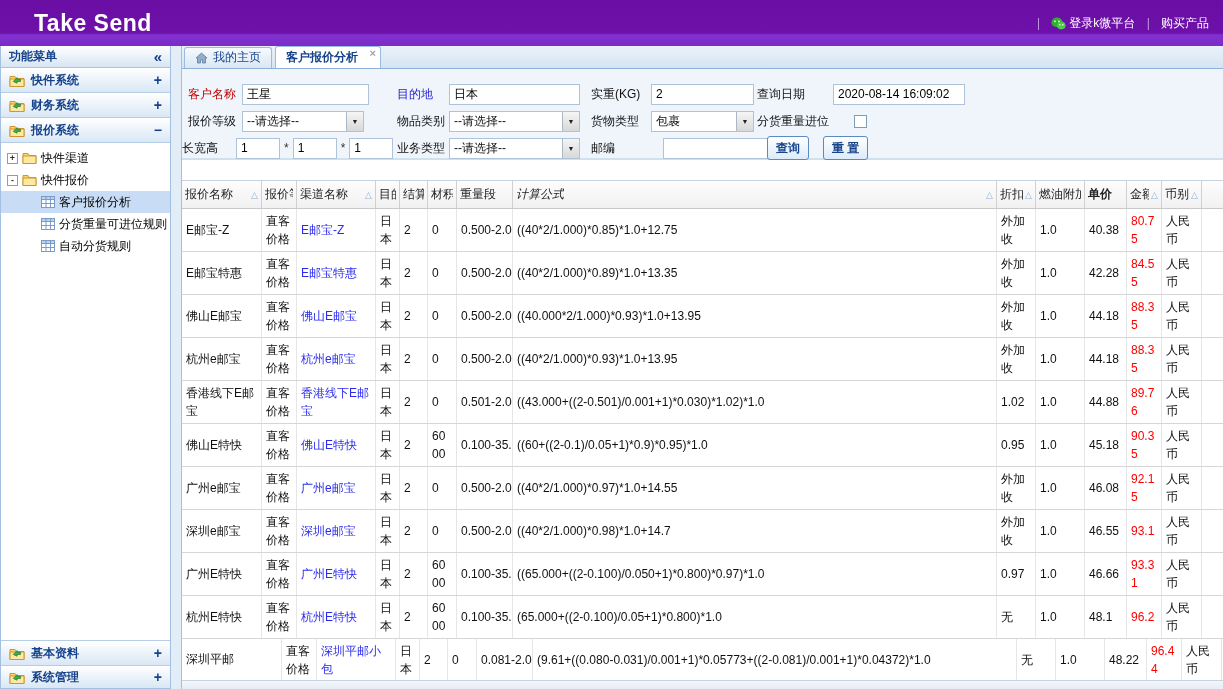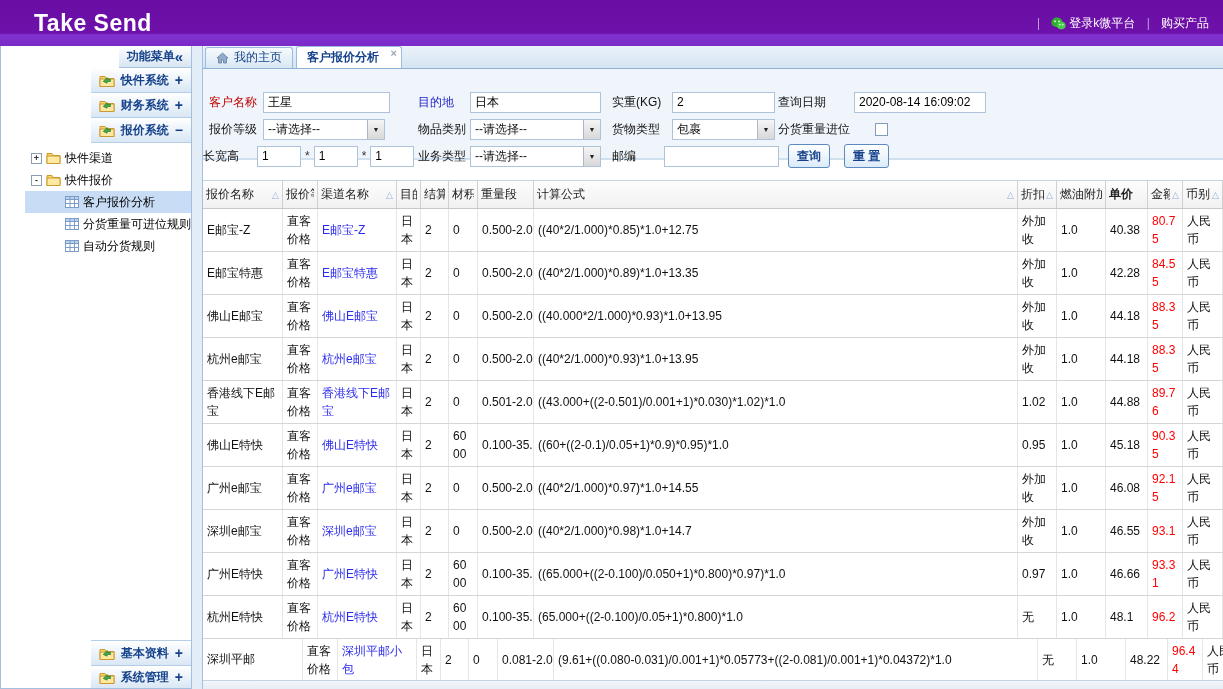--- a/index.html
+++ b/index.html
@@ -10,21 +10,21 @@
   
   .banner { height:46px; background:linear-gradient(180deg,#690da3 0%,#6e11aa 72%,#8133cf 76%,#7b2ac6 100%);
             display:flex; align-items:center; justify-content:space-between; padding:0 14px 0 34px; }
   .logo { color:#fff; font-size:23px; font-weight:bold; letter-spacing:0.5px; }
   .banner-links { display:flex; align-items:center; color:#fff; font-size:12px; gap:7px; }
   .banner-sep { color:#d9c2ef; }
   .banner-link { color:#fff; cursor:pointer; display:flex; align-items:center; gap:3px; }
 
   
   .app { display:flex; height:643px; }
-  .sidebar { width:192px; background:#fff; border:1px solid #a3c0e0; border-top:none; display:flex; flex-direction:column;align-items:flex-end; }
+  .sidebar { width:171px; background:#fff; border:1px solid #a3c0e0; border-top:none; display:flex; flex-direction:column; }
   .sb-header { height:22px; background:linear-gradient(180deg,#ffffff,#d7e5f3); border-bottom:1px solid #a9c4e2;
                display:flex; align-items:center; justify-content:space-between; padding:0 8px; }
   .sb-title { font-weight:bold; color:#15428b; }
   .collapse { color:#15428b; font-weight:bold; font-size:15px; cursor:pointer; line-height:1; }
   .acc-item { height:25px; background:linear-gradient(180deg,#ffffff,#d9e7f5); border-bottom:1px solid #b6cde6;
               display:flex; align-items:center; padding:0 8px; gap:6px; cursor:pointer; }
   .acc-item .lbl { font-weight:bold; color:#15428b; flex:1; }
   .acc-state { color:#15428b; font-weight:bold; font-size:14px; }
   .tree { flex:1; background:#fff; padding-top:4px; overflow:hidden; }
   .tree-row { height:22px; display:flex; align-items:center; gap:4px; cursor:pointer; padding-left:6px; }
@@ -46,21 +46,21 @@
             display:flex; align-items:center; padding-left:2px; gap:3px; }
   .tab { height:21px; display:flex; align-items:center; gap:5px; padding:0 10px; border:1px solid #9cbade;
          border-bottom:none; border-radius:3px 3px 0 0; background:linear-gradient(180deg,#f6fafd,#d9e7f4);
          color:#15428b; cursor:pointer; position:relative; }
   .tab.active { background:#fff; font-weight:bold; color:#15428b; height:22px; padding-right:22px; }
   .tab-close { position:absolute; top:1px; right:4px; font-size:11px; color:#9aa7b5; line-height:1; cursor:pointer; }
 
   
   .formpanel { height:91px; background:#f0f5fb; border-bottom:2px solid #cfe0ef; position:relative; }
   .f-row { position:relative; height:27px; }
-  .f-row:first-child { margin-top:22px; }
+  .f-row:first-child { margin-top:14px; }
   .fgroup { position:absolute; top:0; display:flex; align-items:center; height:22px; }
   .flabel { display:inline-block; }
   .red { color:#c00000; }
   .blue { color:#2222cc; }
   .tinput { height:21px; border:1px solid #aec3da; background:#fff; font-size:12px; padding:0 4px; color:#000;
             font-family:"Liberation Sans","DejaVu Sans",sans-serif; }
   .fselect { height:21px; border:1px solid #aec3da; background:#fff; display:flex; align-items:center; cursor:pointer; }
   .fselect .sel-text { flex:1; padding:0 4px; white-space:nowrap; overflow:hidden; }
   .sel-arrow { width:17px; height:19px; background:linear-gradient(180deg,#f5f5f5,#d8d8d8); border-left:1px solid #aab8c8;
                display:flex; align-items:center; justify-content:center; font-size:7px; color:#222; }
@@ -317,21 +317,21 @@
             <input class="tinput" style="width: 44px;" value="1">
           </span>
           <span class="fgroup" style="left:215px">
             <span class="flabel" style="width:52px">业务类型</span>
             <span class="fselect" style="width:131px">
               <span class="sel-text">--请选择--</span>
               <span class="sel-arrow">▼</span>
             </span>
           </span>
           <span class="fgroup" style="left:409px">
-            <span class="flabel" style="width:52px">邮编</span>
+            <span class="flabel" style="width:72px">邮编</span>
             <input class="tinput" style="width: 115px;" value="">
           </span>
           <span class="fgroup" style="left:585px">
             <button class="btn">查询</button>
             <button class="btn">重 置</button>
           </span>
         </div>
       </div>
 
       <div class="gap"></div>
@@ -354,21 +354,21 @@
             </div>
             <div class="th" style="width: 28px;">
               <span class="th-label">结算重</span>
             </div>
             <div class="th" style="width: 29px;">
               <span class="th-label">材积基</span>
             </div>
             <div class="th" style="width: 56px;">
               <span class="th-label">重量段</span>
             </div>
-            <div class="th" style="width: 484px;">
+            <div class="th" style="width: 484px; font-style: italic;">
               <span class="th-label">计算公式</span>
               <span class="sort">△</span>
             </div>
             <div class="th" style="width: 39px;">
               <span class="th-label">折扣</span>
               <span class="sort">△</span>
             </div>
             <div class="th" style="width: 49px;">
               <span class="th-label">燃油附加</span>
             </div>

